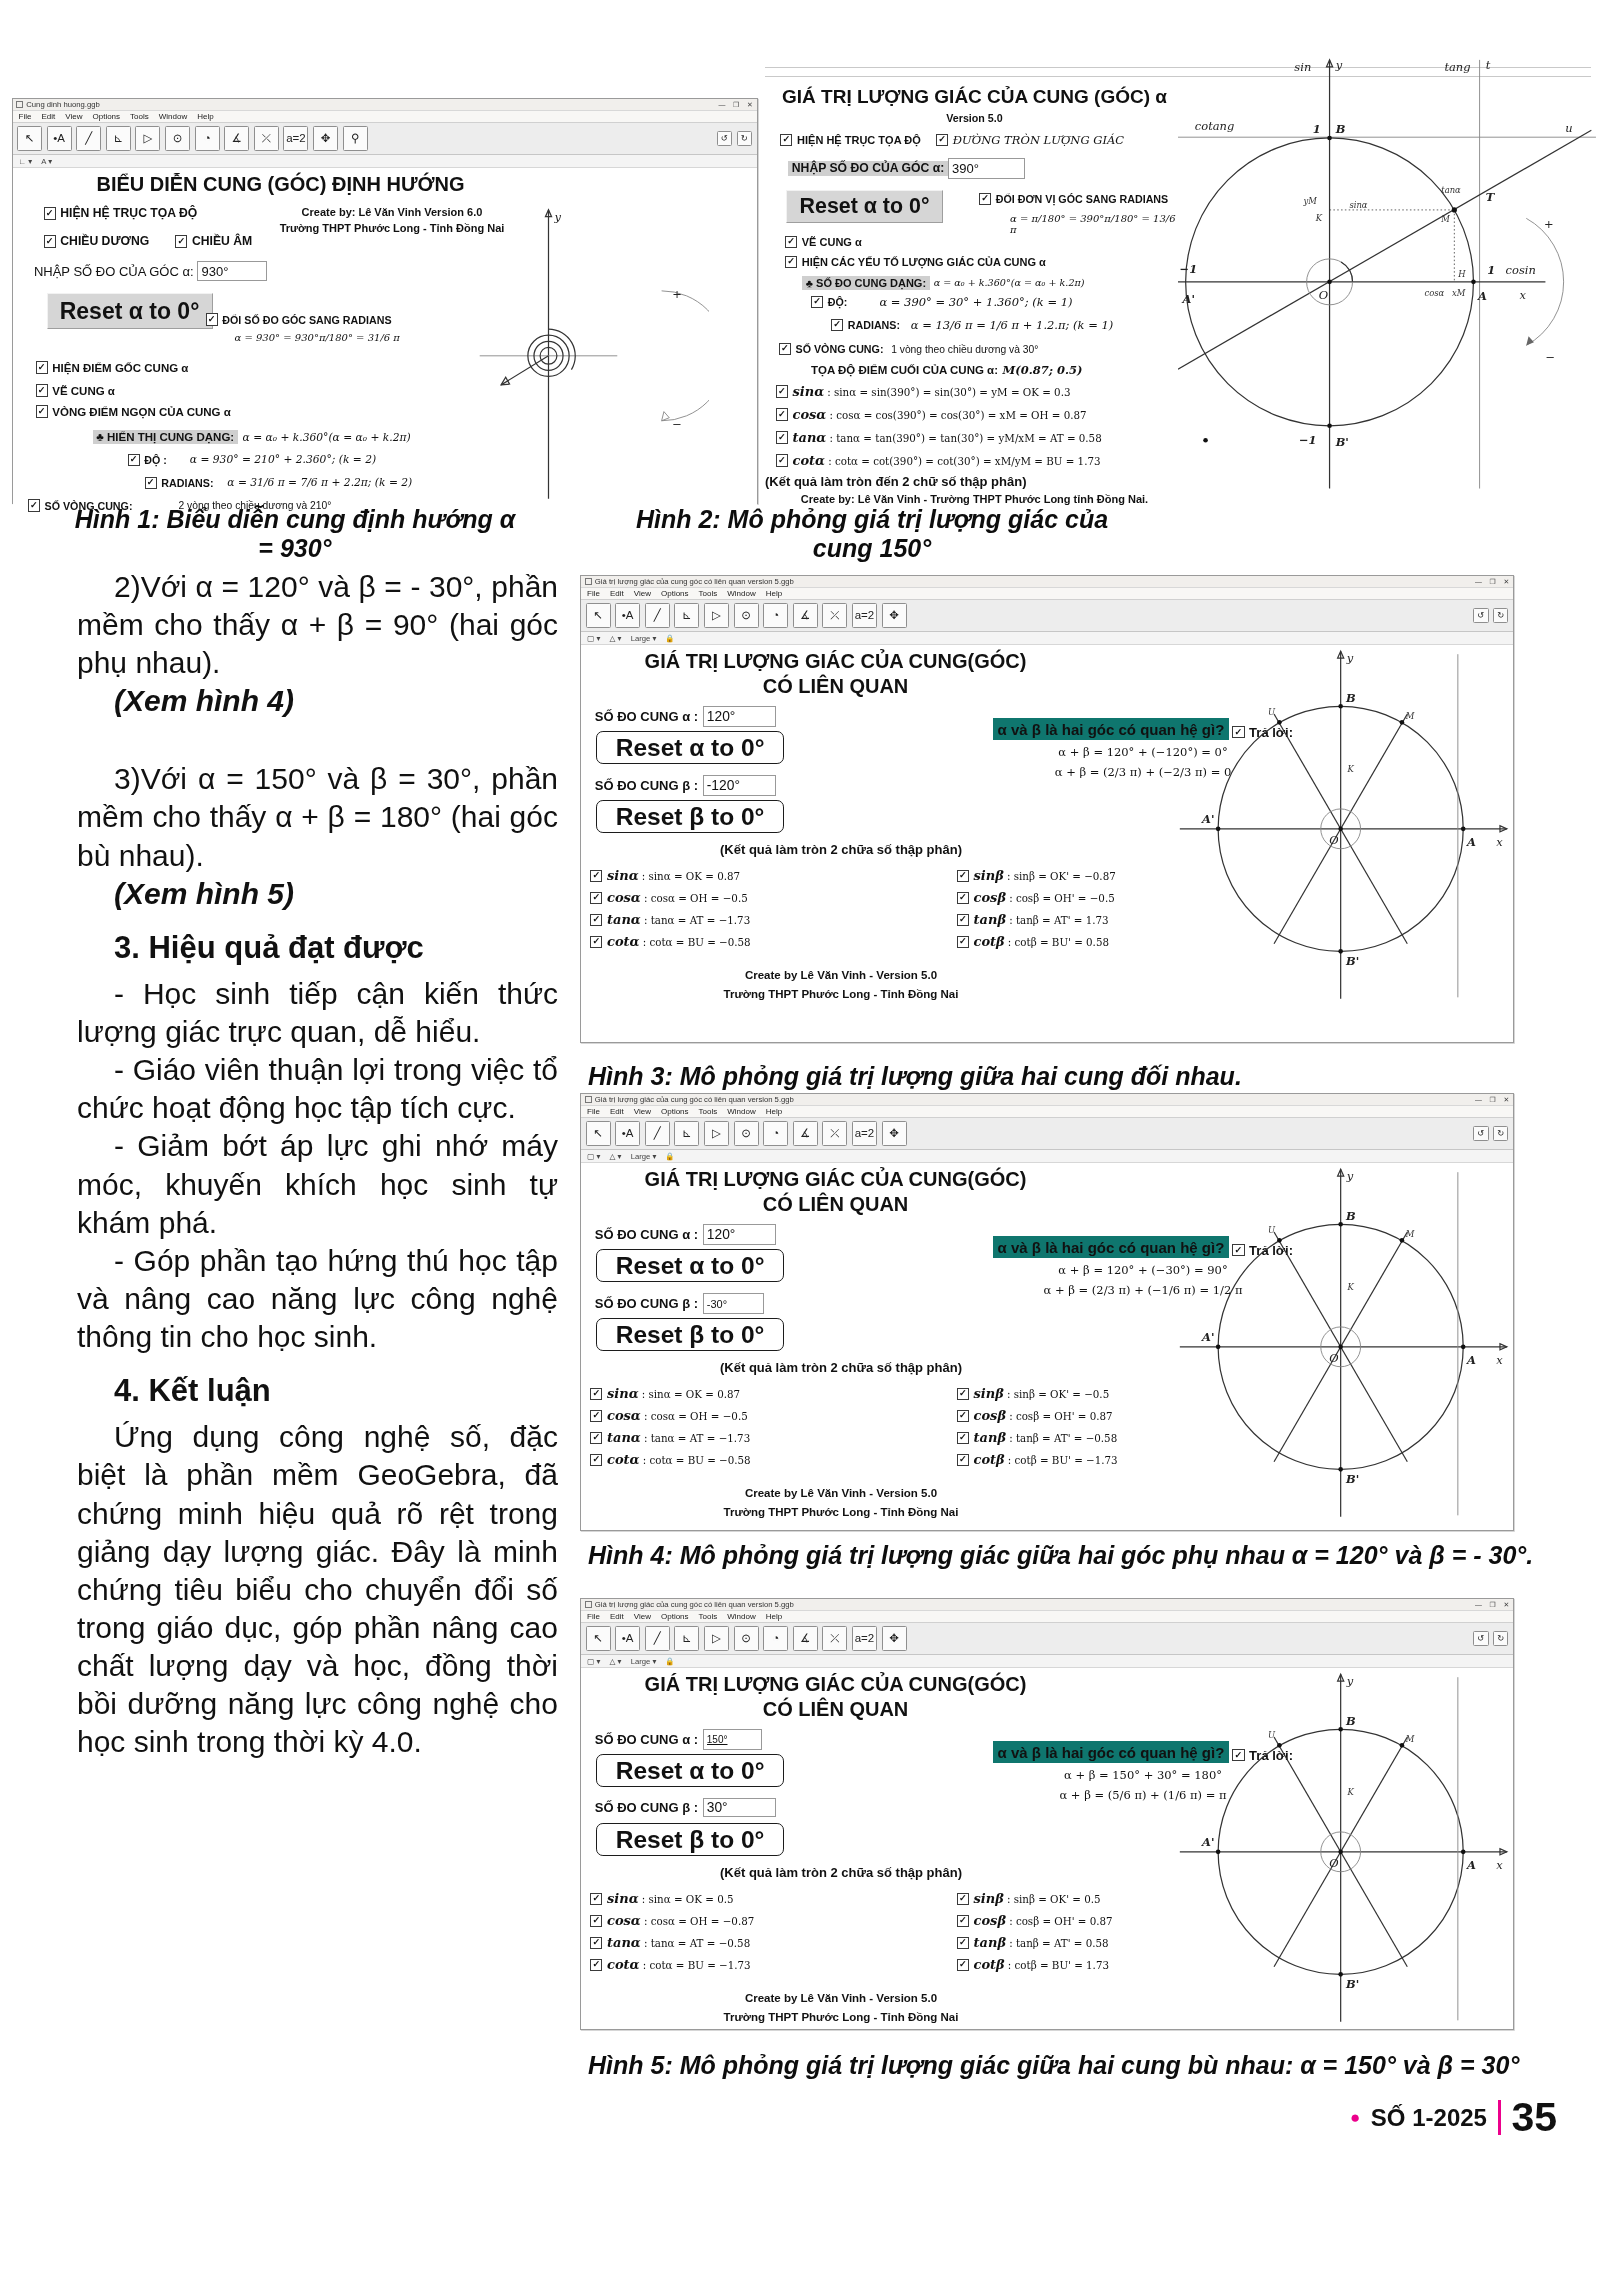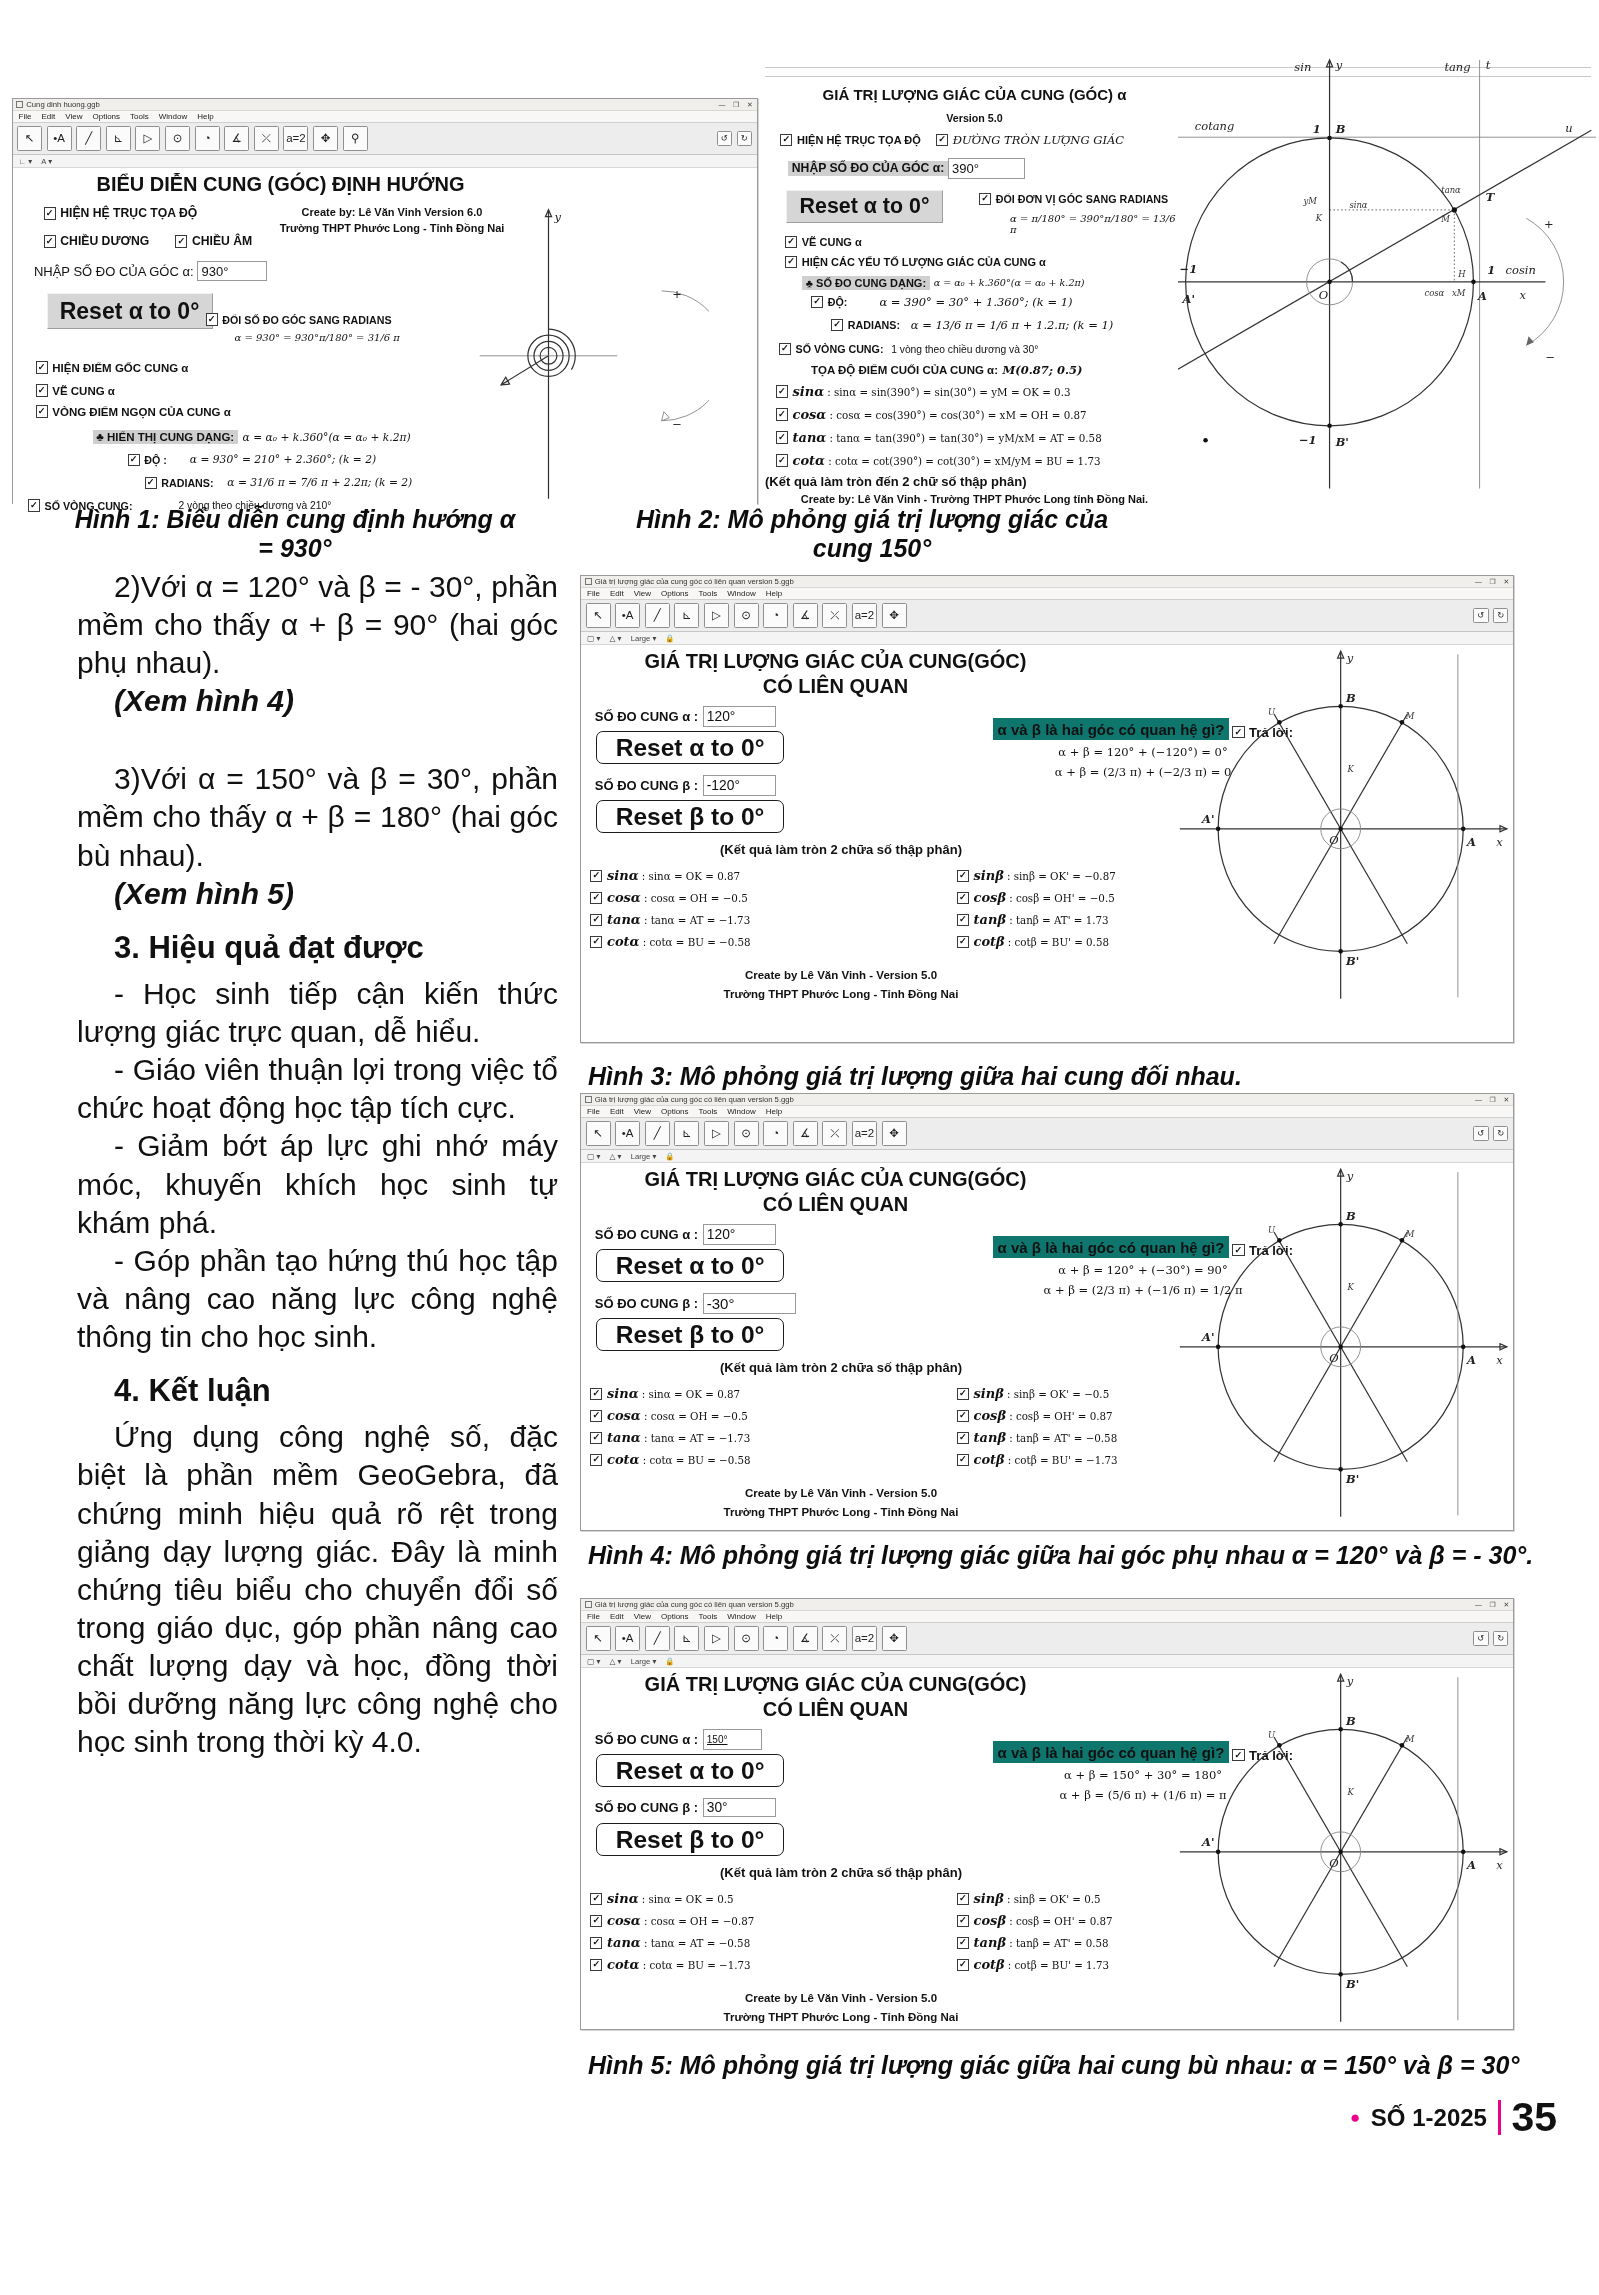--- a/index.html
+++ b/index.html
@@ -33,21 +33,21 @@
 #fig1-win{left:11.5px;top:98px;width:746px;height:406px;}
 #fig1-content{height:341px;}
 .f1-title{position:absolute;left:54px;top:4.6px;width:428px;text-align:center;font-size:20px;font-weight:bold;}
 .f1-credit{position:absolute;left:253px;top:37px;width:253px;font-size:11px;font-weight:bold;text-align:center;line-height:1.4;}
 .f1{position:absolute;font-size:11.5px;}
 .f1 .lbl{font-weight:bold;font-size:11.5px;}
 
 
 #fig2-block{left:765px;top:46px;width:419px;height:451px;}
 .f2-topline{position:absolute;left:0;top:21.4px;width:826px;height:10px;border-top:1.5px solid #c9c9c9;border-bottom:1.5px solid #c9c9c9;}
-.f2-title{position:absolute;left:0;top:40px;width:419px;text-align:center;font-weight:bold;font-size:15px;}
+.f2-title{position:absolute;left:0;top:40px;width:419px;text-align:center;font-weight:bold;font-size:19px;}
 .f2-version{position:absolute;left:0;top:66px;width:419px;text-align:center;font-weight:bold;font-size:10.7px;}
 .f2{position:absolute;font-size:10.7px;}
 .trig-row{display:flex;align-items:center;}
 .trig-name{font-family:"DejaVu Serif",serif;font-weight:bold;font-style:italic;font-size:13px;margin-right:3.1px;}
 .trig-f{font-family:"DejaVu Serif",serif;font-size:10.3px;}
 
 
 .rel-host{position:absolute;}
 .rp-head{position:absolute;left:0;top:3.1px;width:509px;text-align:center;font-weight:bold;font-size:20px;line-height:1.25;}
 .rp-field{position:absolute;display:flex;align-items:center;font-weight:bold;font-size:13px;}
@@ -560,21 +560,21 @@
         <div>GIÁ TRỊ LƯỢNG GIÁC CỦA CUNG(GÓC)</div>
         <div>CÓ LIÊN QUAN</div>
       </div>
       <div class="rp-field" style="left:13.8px;top:61px;">
         <span>SỐ ĐO CUNG α :</span>
         <input class="ggb-input" style="width: 73px; height: 20.7px; margin-left: 4.6px; font-size: 13.8px;" readonly="" value="120°">
       </div>
       <button class="reset-outline rp-reset" style="position:absolute;left:15.3px;top:86px;font-size:24.5px;padding:1.5px 18.4px;">Reset α to 0°</button>
       <div class="rp-field" style="left:13.8px;top:130px;">
         <span>SỐ ĐO CUNG β :</span>
-        <input class="ggb-input" style="width: 93px; height: 20.7px; margin-left: 4.6px; font-size: 15px;" readonly="" value="-30°">
+        <input class="ggb-input" style="width: 61px; height: 20.7px; margin-left: 4.6px; font-size: 11px;" readonly="" value="-30°">
       </div>
       <button class="reset-outline rp-reset" style="position:absolute;left:15.3px;top:155px;font-size:24.5px;padding:1.5px 18.4px;">Reset β to 0°</button>
 
       <div class="rp-q" style="top:73px;">
         <div class="q">α và β là hai góc có quan hệ gì?</div>
         <div class="ans-cb">
           <span class="cb">✓</span>
           <span>Trả lời:</span>
         </div>
         <div class="ans">α + β = 120° + (−30°) = 90°</div>

